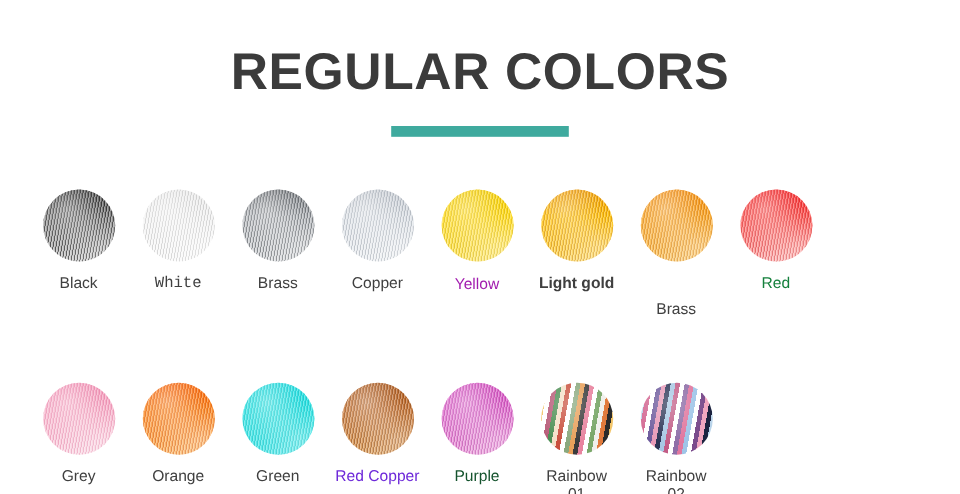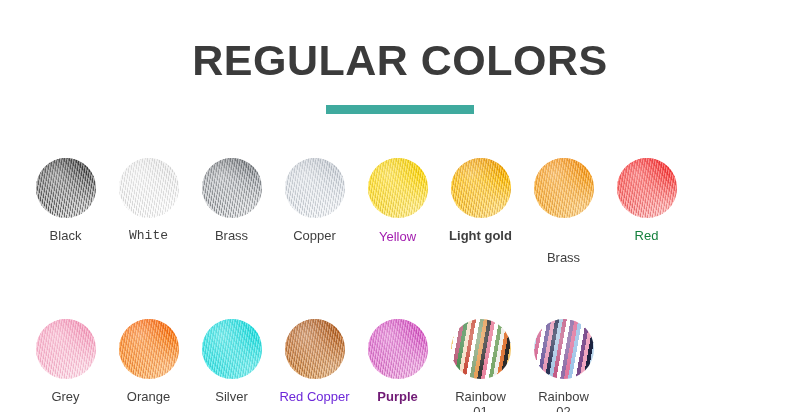--- a/index.html
+++ b/index.html
@@ -185,35 +185,35 @@
             <div class="threads" style="background: repeating-linear-gradient(100deg, rgba(255, 255, 255, 0) 0px, rgba(255, 255, 255, 0) 0.7px, rgba(195, 60, 0, 0.38) 0.9px, rgba(195, 60, 0, 0.38) 1.5px, rgba(255, 255, 255, 0.3) 1.7px, rgba(255, 255, 255, 0.3) 2.4px), linear-gradient(rgb(251, 88, 5) 0%, rgb(251, 139, 37) 42%, rgb(252, 217, 160) 100%);"></div>
             <div class="sheen" style="background: radial-gradient(at 34% 28%, rgba(255, 255, 255, 0.38) 0%, rgba(255, 255, 255, 0) 55%), radial-gradient(at 78% 78%, rgba(255, 255, 255, 0.25) 0%, rgba(255, 255, 255, 0) 50%);"></div>
           </div>
           <div class="label" style="color: rgb(63, 63, 63);">Orange</div>
         </div>
         <div class="cell">
           <div class="swatch">
             <div class="threads" style="background: repeating-linear-gradient(100deg, rgba(255, 255, 255, 0) 0px, rgba(255, 255, 255, 0) 0.7px, rgba(10, 160, 165, 0.34) 0.9px, rgba(10, 160, 165, 0.34) 1.5px, rgba(255, 255, 255, 0.3) 1.7px, rgba(255, 255, 255, 0.3) 2.4px), linear-gradient(rgb(35, 219, 224) 0%, rgb(47, 227, 227) 42%, rgb(123, 238, 239) 100%);"></div>
             <div class="sheen" style="background: radial-gradient(at 34% 28%, rgba(255, 255, 255, 0.38) 0%, rgba(255, 255, 255, 0) 55%), radial-gradient(at 78% 78%, rgba(255, 255, 255, 0.25) 0%, rgba(255, 255, 255, 0) 50%);"></div>
           </div>
-          <div class="label" style="color: rgb(63, 63, 63);">Silver</div>
+          <div class="label" style="color: rgb(63, 63, 63);">Green</div>
         </div>
         <div class="cell">
           <div class="swatch">
             <div class="threads" style="background: repeating-linear-gradient(100deg, rgba(255, 255, 255, 0) 0px, rgba(255, 255, 255, 0) 0.7px, rgba(110, 50, 10, 0.42) 0.9px, rgba(110, 50, 10, 0.42) 1.5px, rgba(255, 255, 255, 0.3) 1.7px, rgba(255, 255, 255, 0.3) 2.4px), linear-gradient(rgb(168, 86, 31) 0%, rgb(201, 121, 58) 42%, rgb(238, 196, 138) 100%);"></div>
             <div class="sheen" style="background: radial-gradient(at 34% 28%, rgba(255, 255, 255, 0.38) 0%, rgba(255, 255, 255, 0) 55%), radial-gradient(at 78% 78%, rgba(255, 255, 255, 0.25) 0%, rgba(255, 255, 255, 0) 50%);"></div>
           </div>
           <div class="label" style="color: #6d28d9;">Red Copper</div>
         </div>
         <div class="cell">
           <div class="swatch">
             <div class="threads" style="background: repeating-linear-gradient(100deg, rgba(255, 255, 255, 0) 0px, rgba(255, 255, 255, 0) 0.7px, rgba(150, 30, 135, 0.36) 0.9px, rgba(150, 30, 135, 0.36) 1.5px, rgba(255, 255, 255, 0.3) 1.7px, rgba(255, 255, 255, 0.3) 2.4px), linear-gradient(rgb(212, 79, 192) 0%, rgb(224, 113, 207) 42%, rgb(243, 194, 230) 100%);"></div>
             <div class="sheen" style="background: radial-gradient(at 34% 28%, rgba(255, 255, 255, 0.38) 0%, rgba(255, 255, 255, 0) 55%), radial-gradient(at 78% 78%, rgba(255, 255, 255, 0.25) 0%, rgba(255, 255, 255, 0) 50%);"></div>
           </div>
-          <div class="label" style="color: #701a75; font-weight: bold;">Purple</div>
+          <div class="label" style="color: #14532d;">Purple</div>
         </div>
         <div class="cell">
           <div class="swatch">
             <div class="threads" style="background: repeating-linear-gradient(100deg, rgb(232, 132, 159) 0px, rgb(232, 132, 159) 3.8px, rgb(255, 255, 255) 3.8px, rgb(255, 255, 255) 7.6px, rgb(123, 168, 107) 7.6px, rgb(123, 168, 107) 11.4px, rgb(240, 240, 236) 11.4px, rgb(240, 240, 236) 15.2px, rgb(224, 122, 60) 15.2px, rgb(224, 122, 60) 19px, rgb(43, 43, 43) 19px, rgb(43, 43, 43) 22.8px, rgb(242, 197, 106) 22.8px, rgb(242, 197, 106) 26.6px, rgb(255, 255, 255) 26.6px, rgb(255, 255, 255) 30.4px, rgb(184, 92, 120) 30.4px, rgb(184, 92, 120) 34.2px, rgb(78, 143, 85) 34.2px, rgb(78, 143, 85) 38px, rgb(245, 224, 200) 38px, rgb(245, 224, 200) 41.8px, rgb(201, 79, 61) 41.8px, rgb(201, 79, 61) 45.6px, rgb(255, 255, 255) 45.6px, rgb(255, 255, 255) 49.4px, rgb(138, 168, 125) 49.4px, rgb(138, 168, 125) 53.2px, rgb(232, 160, 90) 53.2px, rgb(232, 160, 90) 57px, rgb(59, 59, 59) 57px, rgb(59, 59, 59) 60.8px);"></div>
             <div class="sheen" style="background: radial-gradient(circle at 38% 30%, rgba(255, 255, 255, 0.3) 0%, rgba(255, 255, 255, 0) 58%);"></div>
           </div>
           <div class="label" style="color: rgb(63, 63, 63);">Rainbow
 01</div>
         </div>
         <div class="cell">

